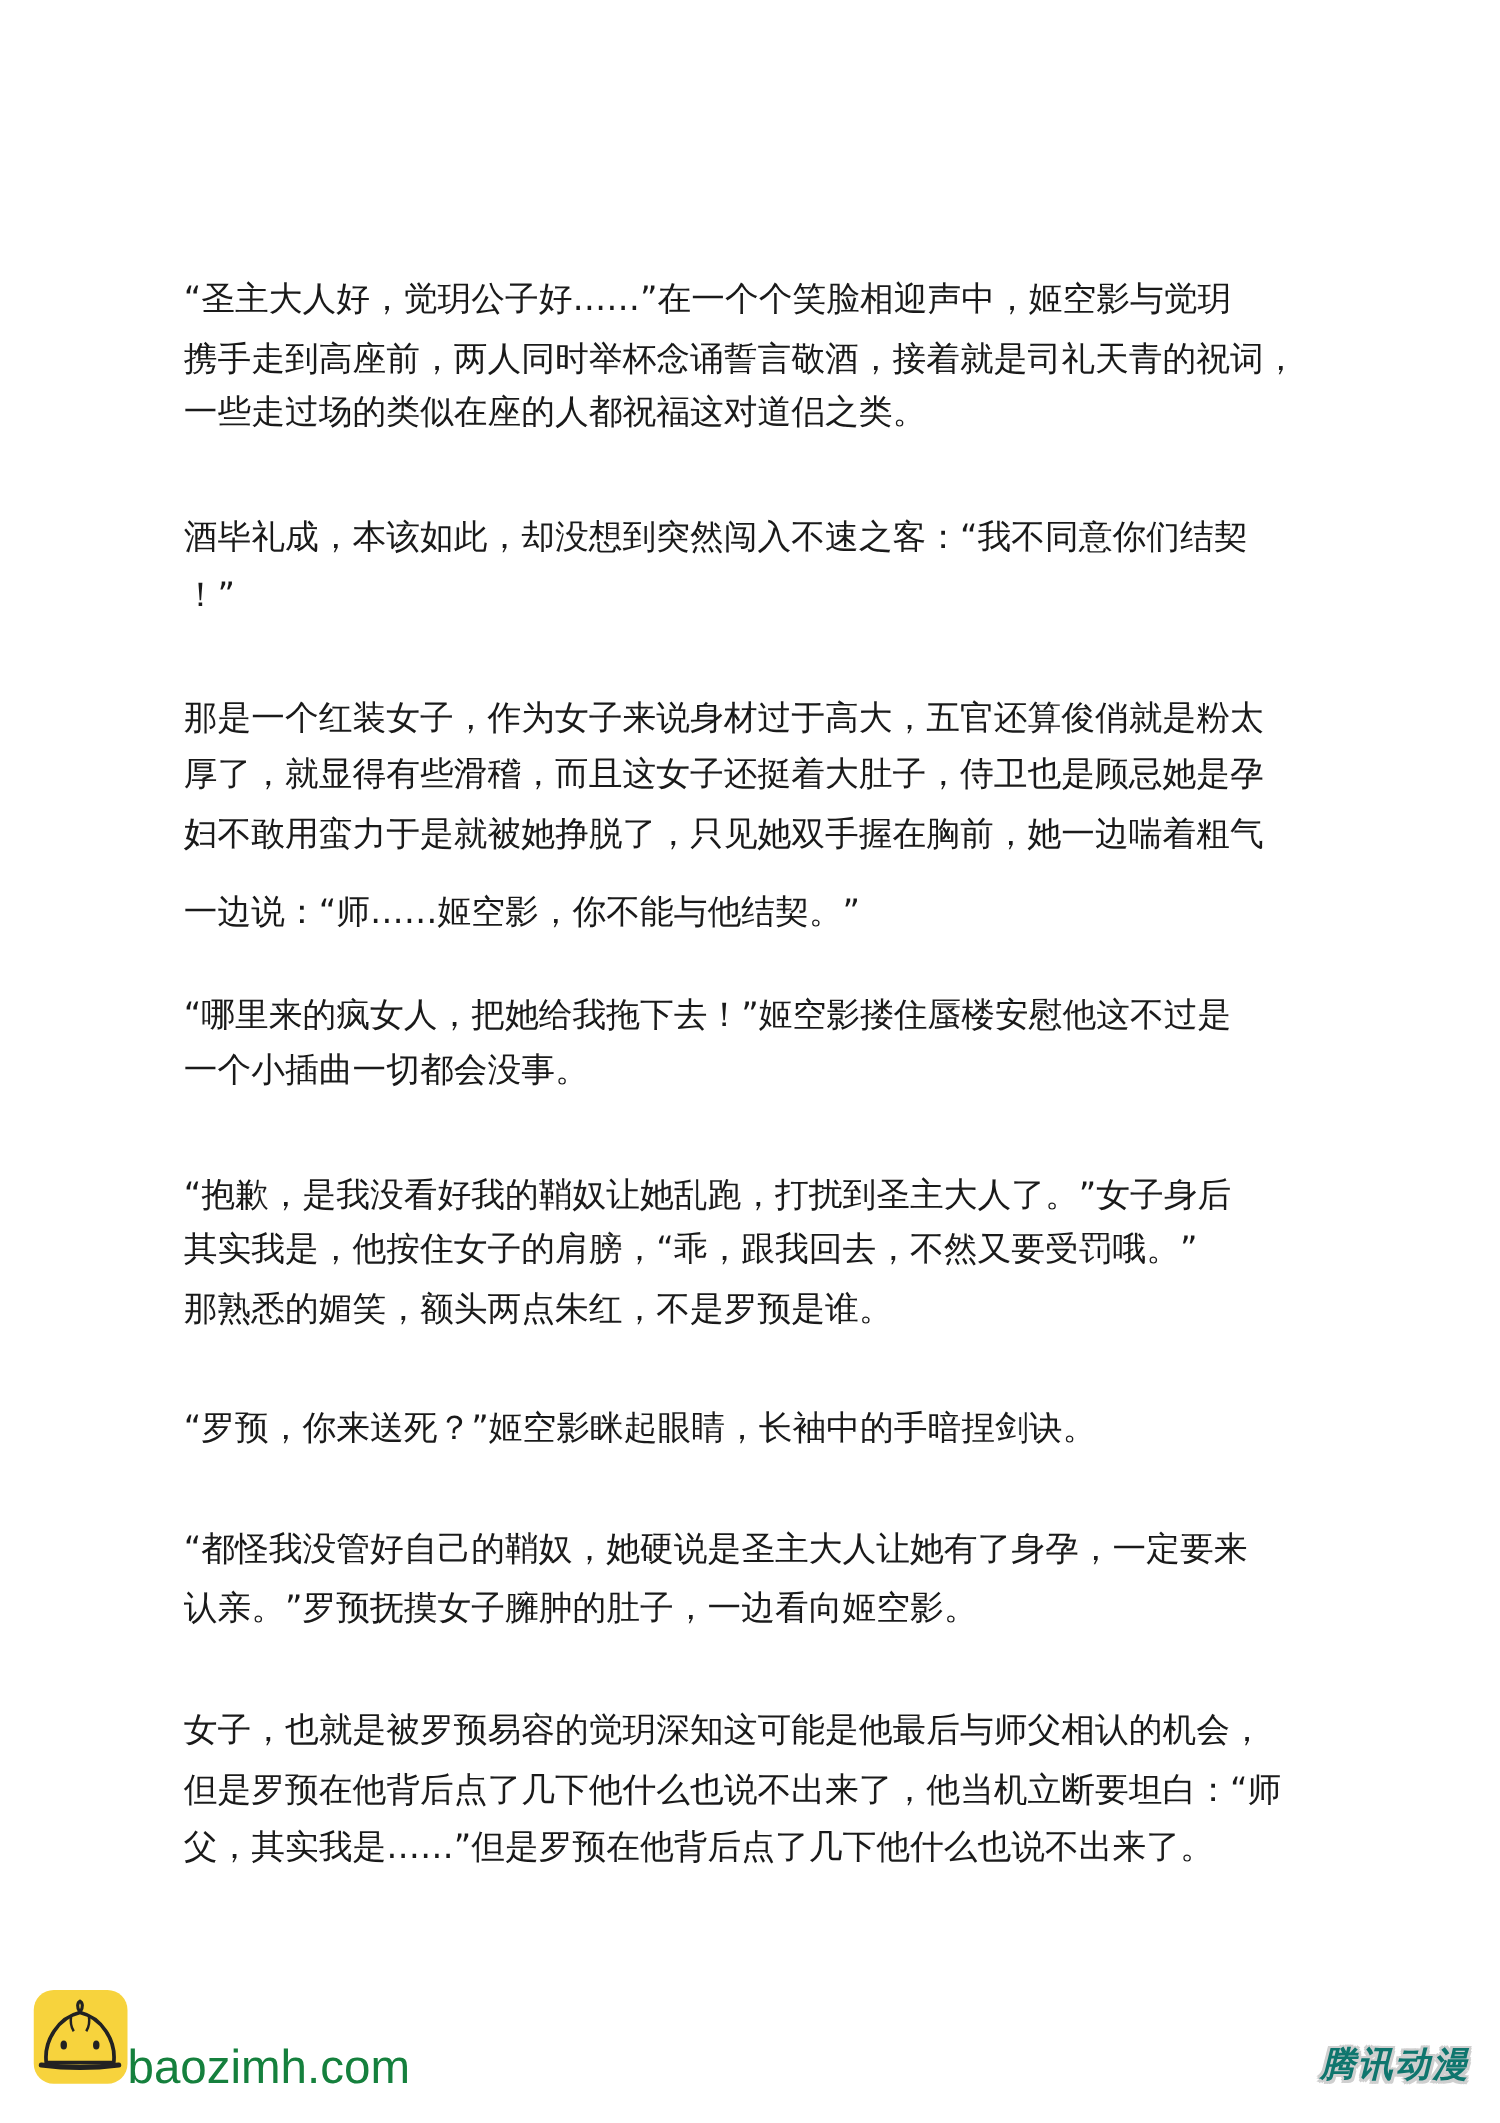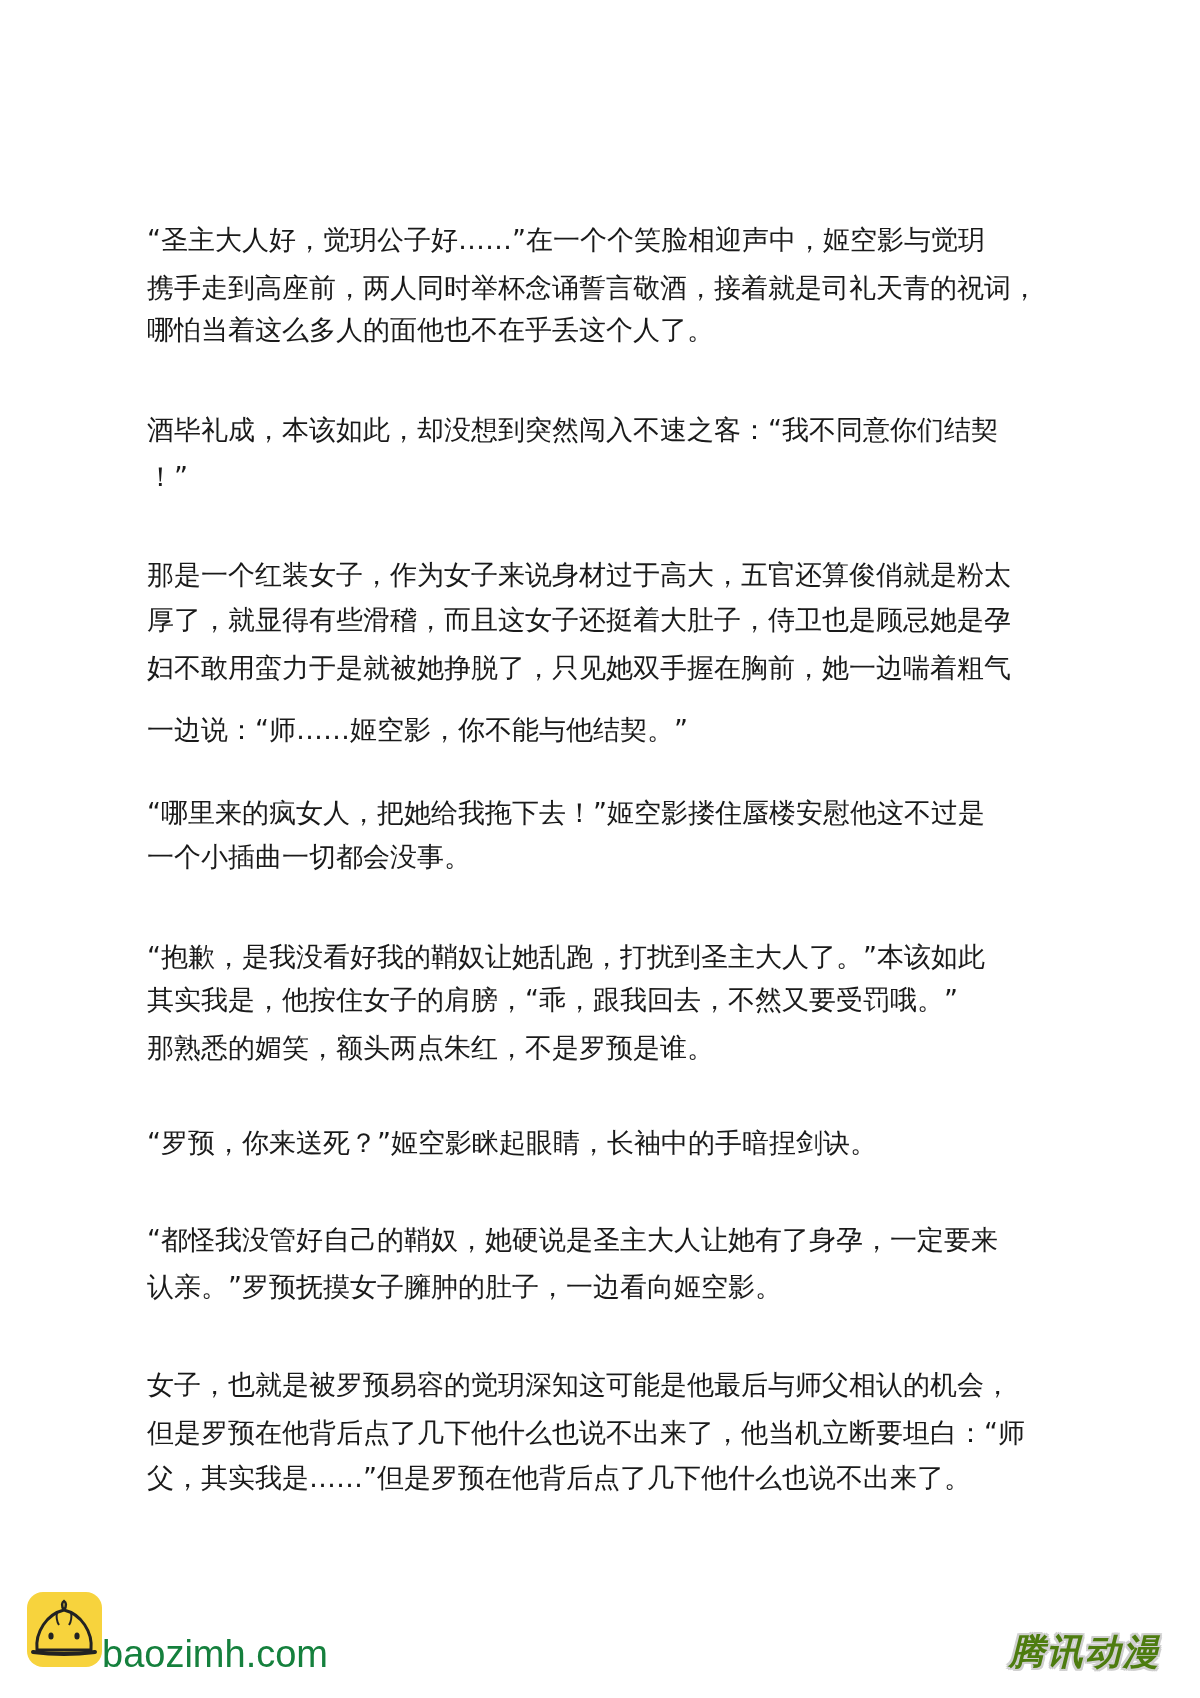--- a/index.html
+++ b/index.html
@@ -60,64 +60,64 @@
   .tencent-logo {
     position: absolute;
     left: 993px; top: 1627px;
     width: 183px; height: 50px;
   }
   .tencent-text {
     position: absolute;
     left: 0; top: 0;
     width: 183px; height: 50px;
     line-height: 50px;
-    font-size: 36px;
+    font-size: 28px;
     font-weight: bold;
     font-style: italic;
-    text-align: center;
-    color: #4d7c0f;
+    text-align: right;
+    color: #0f766e;
     letter-spacing: 2px;
     white-space: nowrap;
     text-shadow:
       -2px -2px 0 #cfcfcf, 2px -2px 0 #cfcfcf,
       -2px 2px 0 #cfcfcf, 2px 2px 0 #cfcfcf,
       0 -2px 0 #cfcfcf, 0 2px 0 #cfcfcf,
       -2px 0 0 #cfcfcf, 2px 0 0 #cfcfcf;
   }
 </style>
 </head>
 <body>
 
 <div class="page">
 
   <div>
     <div class="line" style="top:220px">“圣主大人好，觉玥公子好……”在一个个笑脸相迎声中，姬空影与觉玥</div>
     <div class="line" style="top:268px">携手走到高座前，两人同时举杯念诵誓言敬酒，接着就是司礼天青的祝词，</div>
-    <div class="line" style="top:310px">哪怕当着这么多人的面他也不在乎丢这个人了。</div>
+    <div class="line" style="top:310px">一些走过场的类似在座的人都祝福这对道侣之类。</div>
   </div>
 
   <div>
     <div class="line" style="top:410px">酒毕礼成，本该如此，却没想到突然闯入不速之客：“我不同意你们结契</div>
     <div class="line" style="top:457px">！”</div>
   </div>
 
   <div>
     <div class="line" style="top:555px">那是一个红装女子，作为女子来说身材过于高大，五官还算俊俏就是粉太</div>
     <div class="line" style="top:600px">厚了，就显得有些滑稽，而且这女子还挺着大肚子，侍卫也是顾忌她是孕</div>
     <div class="line" style="top:648px">妇不敢用蛮力于是就被她挣脱了，只见她双手握在胸前，她一边喘着粗气</div>
     <div class="line" style="top:710px">一边说：“师……姬空影，你不能与他结契。”</div>
   </div>
 
   <div>
     <div class="line" style="top:793px">“哪里来的疯女人，把她给我拖下去！”姬空影搂住蜃楼安慰他这不过是</div>
     <div class="line" style="top:837px">一个小插曲一切都会没事。</div>
   </div>
 
   <div>
-    <div class="line" style="top:937px">“抱歉，是我没看好我的鞘奴让她乱跑，打扰到圣主大人了。”本该如此</div>
+    <div class="line" style="top:937px">“抱歉，是我没看好我的鞘奴让她乱跑，打扰到圣主大人了。”女子身后</div>
     <div class="line" style="top:980px">其实我是，他按住女子的肩膀，“乖，跟我回去，不然又要受罚哦。”</div>
     <div class="line" style="top:1028px">那熟悉的媚笑，额头两点朱红，不是罗预是谁。</div>
   </div>
 
   <div>
     <div class="line" style="top:1123px">“罗预，你来送死？”姬空影眯起眼睛，长袖中的手暗捏剑诀。</div>
   </div>
 
   <div>
     <div class="line" style="top:1220px">“都怪我没管好自己的鞘奴，她硬说是圣主大人让她有了身孕，一定要来</div>

